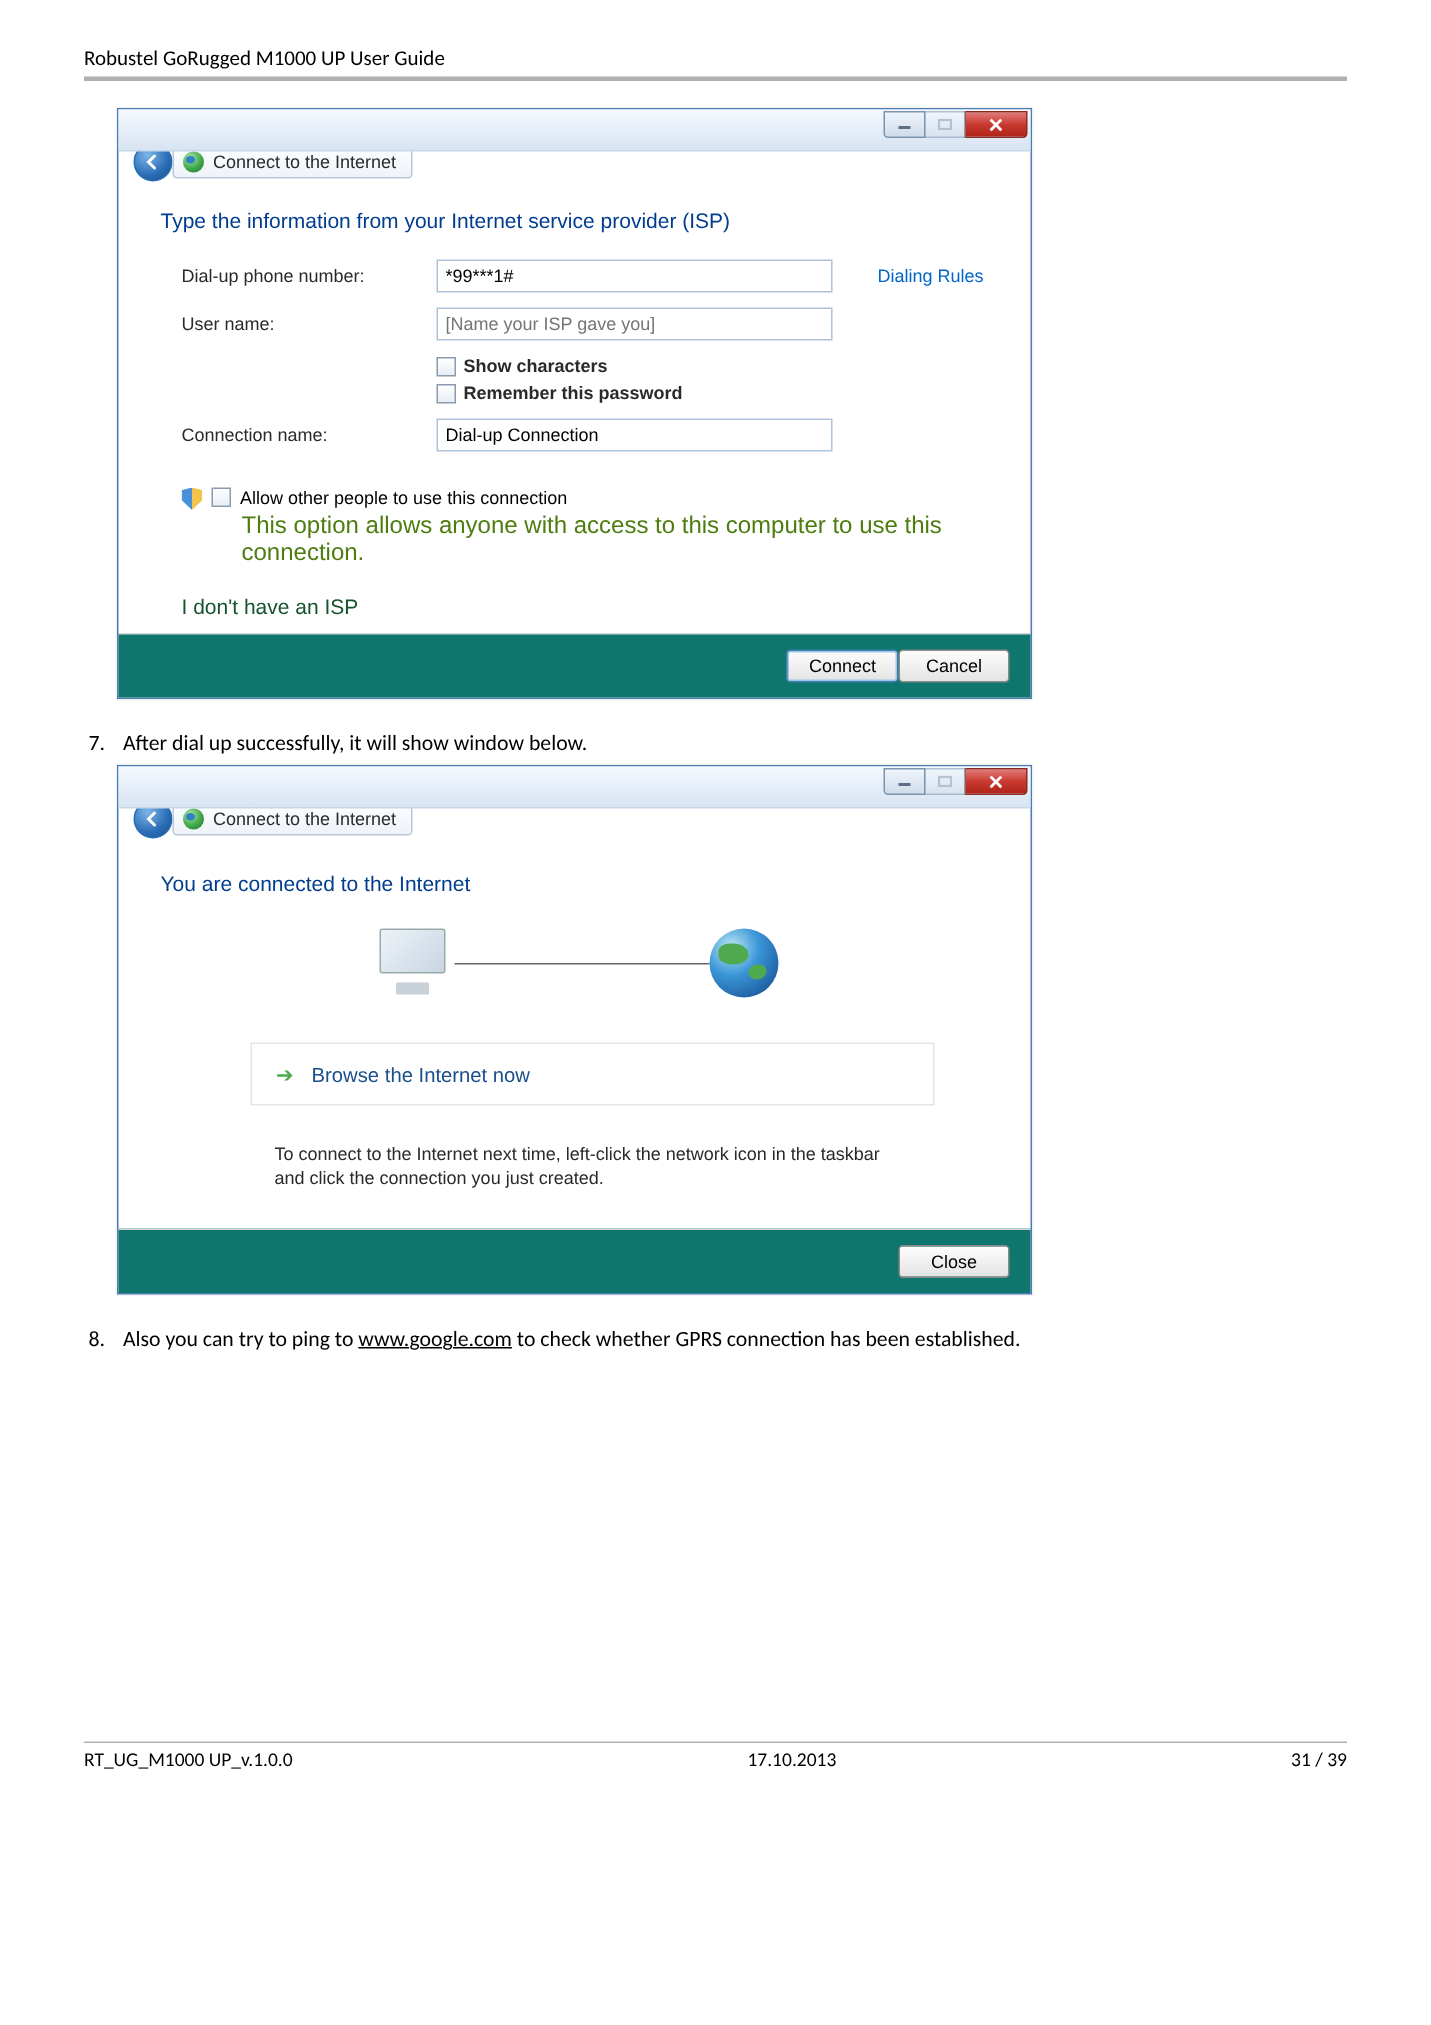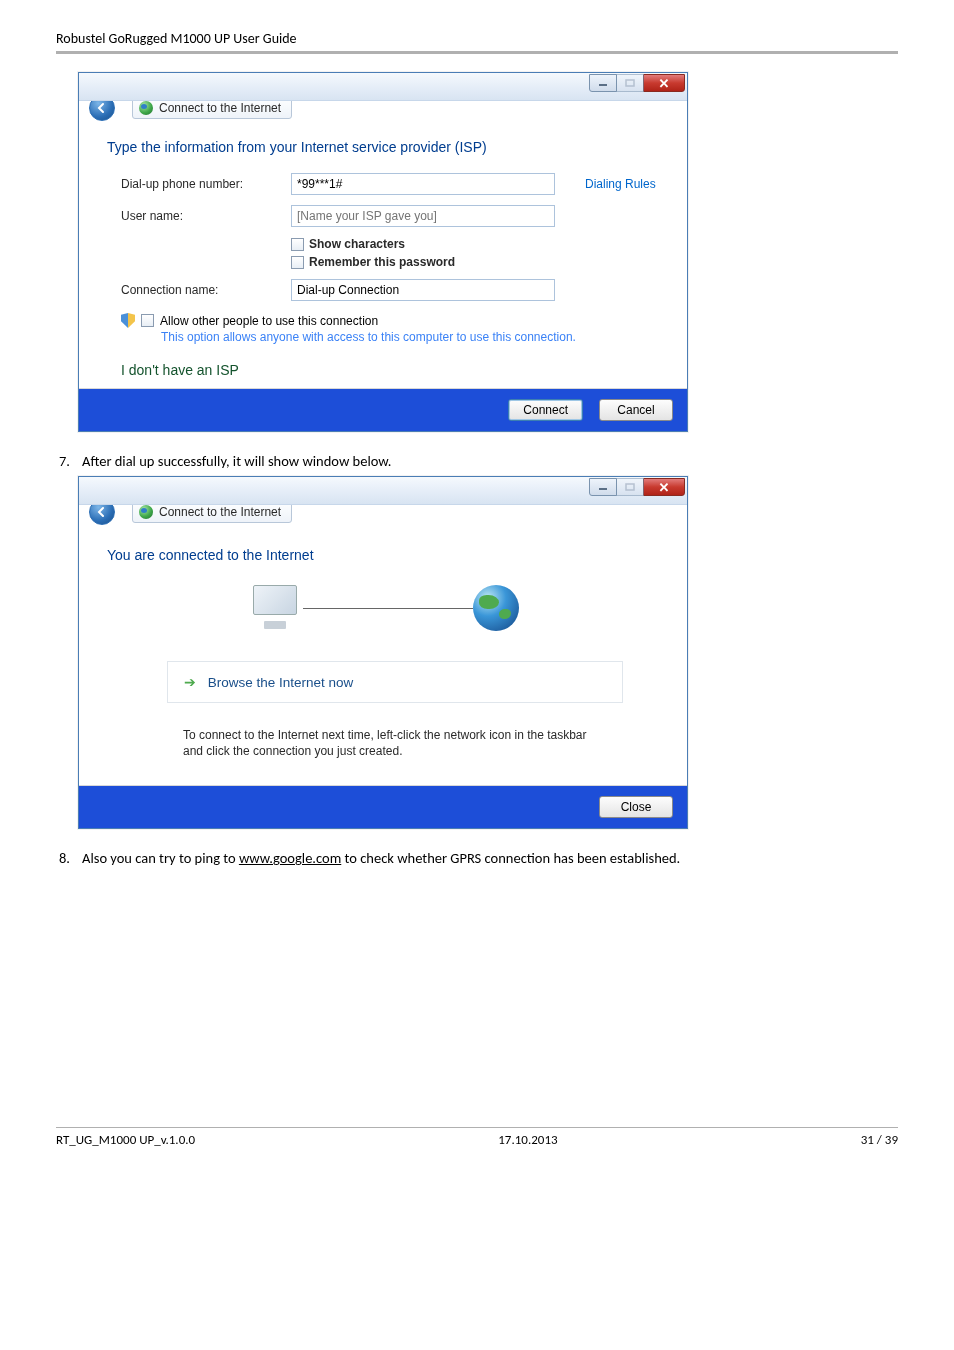--- a/index.html
+++ b/index.html
@@ -57,21 +57,21 @@
     background: linear-gradient(to bottom, #e27b7b, #c83a2f 50%, #b02318);
     color: #fff;
     border-color: #8a2a20;
     border-radius: 0 0 3px 0;
     font-weight: bold;
     font-size: 13px;
   }
   .crumb-row {
     display: flex;
     align-items: center;
-    gap: 17px;
+    gap: 0;
     padding: 6px 10px 4px 10px;
     margin-top: -12px;
   }
   .back-btn {
     width: 26px; height: 26px;
     border-radius: 50%;
     background: radial-gradient(circle at 35% 30%, #7db6e8, #2a6db5 60%, #1b4f86);
     border: 1px solid #2a6db5;
     display: flex; align-items: center; justify-content: center;
     color: #fff; font-size: 14px;
@@ -134,49 +134,49 @@
     align-items: center;
     gap: 5px;
     font-weight: bold;
   }
   .chk {
     width: 13px; height: 13px;
     border: 1px solid #8a9bb0;
     background: linear-gradient(to bottom, #fff, #e8eef5);
   }
   .allow-row {
-    padding-left: 14px; display: flex; align-items: center; gap: 6px;
-    margin-top: 12px;
+    padding-left: 14px; display: flex; gap: 6px;
+    margin-top: 24px;
     font-size: 12px;
   }
   .shield-icon {
     width: 14px; height: 15px;
     background: linear-gradient(90deg, #4a90d9 50%, #f3c44b 50%);
     clip-path: polygon(50% 0, 100% 12%, 100% 55%, 50% 100%, 0 55%, 0 12%);
   }
   .allow-desc {
     padding-left: 54px;
-    font-size: 12px;
-    color: #3b82f6;
+    font-size: 16px;
+    color: #4d7c0f;
     margin-top: 2px;
   }
   .link-isp {
     padding-left: 14px;
     color: #14532d;
     font-size: 14px;
     margin-top: 18px;
     display: inline-block;
   }
   .btn-bar {
-    background: #1d4ed8;
+    background: #0f766e;
     border-top: 1px solid #d8d8d8;
     padding: 10px 14px;
     display: flex;
     justify-content: flex-end;
-    gap: 16px;
+    gap: 0;
     align-items: flex-end;
   }
   .btn {
     min-width: 74px;
     padding: 3px 14px;
     border: 1px solid #8a8a8a;
     background: linear-gradient(to bottom, #fdfdfd, #e4e4e4);
     border-radius: 3px;
     font-size: 12px;
     font-family: inherit;

